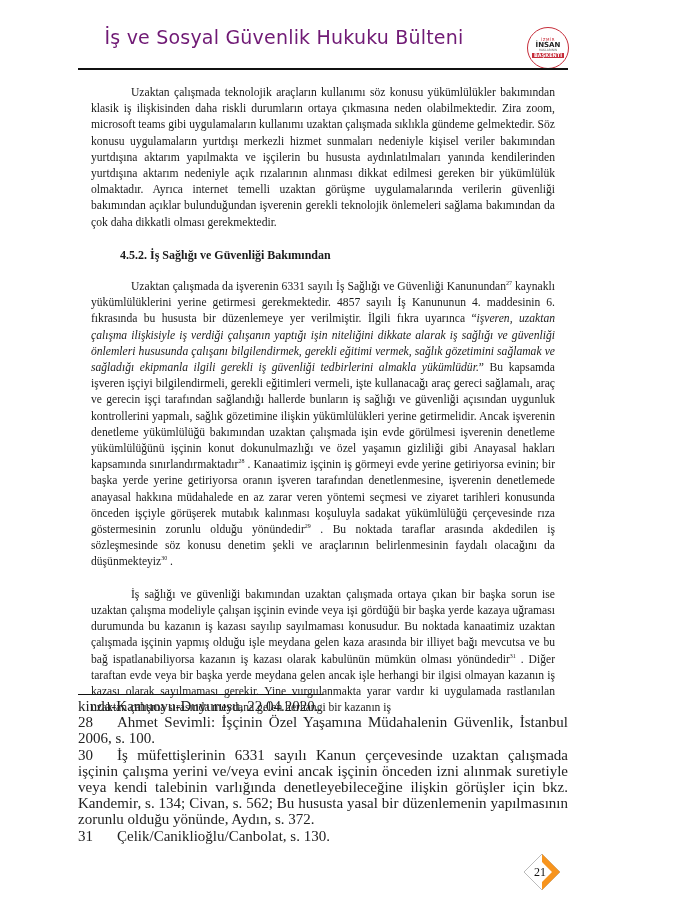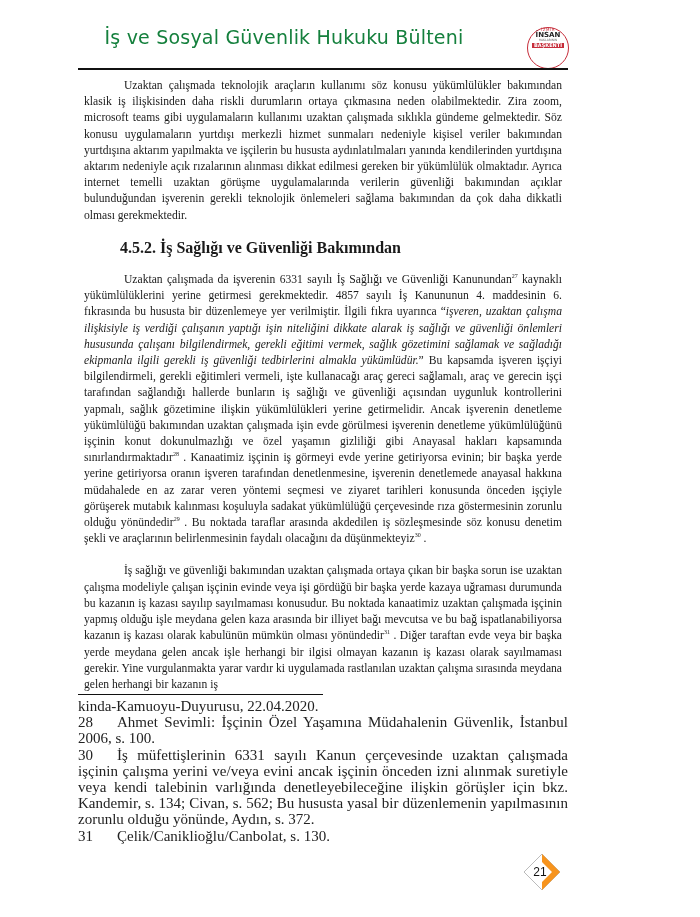--- a/index.html
+++ b/index.html
@@ -1,46 +1,46 @@
 <!DOCTYPE html>
 <html><head>
 <meta charset="utf-8">
 <style>
   html, body { margin: 0; padding: 0; background: #ffffff; }
   body { width: 700px; height: 917px; position: relative; overflow: hidden;
          font-family: "Liberation Serif", "DejaVu Serif", serif; color: #1a1a1a; }
   .header-title { position: absolute; left: 0; width: 568px; top: 26px; text-align: center;
          font-family: "DejaVu Sans", "Liberation Sans", sans-serif; font-size: 19px;
-         color: #15803d; letter-spacing: 0.2px; }
+         color: #701a75; letter-spacing: 0.2px; }
   .logo { position: absolute; left: 527px; top: 27px; width: 40px; height: 40px;
          border-radius: 50%; border: 1.5px solid #c62d3a; background: #fff;
-         display: flex; flex-direction: column; align-items: center; 
+         display: flex; flex-direction: column; align-items: center; justify-content: center;
          font-family: "DejaVu Sans", sans-serif; line-height: 1; }
   .logo .l1 { font-size: 4px; color: #c62d3a; letter-spacing: 0.5px; }
   .logo .l2 { font-size: 7px; font-weight: bold; color: #222; }
   .logo .l3 { font-size: 3px; color: #666; }
   .logo .l4 { font-size: 5px; font-weight: bold; color: #fff; background: #c62d3a; padding: 0 2px; margin-top: 1px; }
   .header-rule { position: absolute; left: 78px; width: 490px; top: 68px; height: 2px; background: #111; }
 
   .body { position: absolute; left: 78px; width: 490px; top: 72px; font-size: 11.6px; line-height: 16.2px; }
-  .body p { margin: 6px; text-align: justify; text-indent: 40px; }
+  .body p { margin: 13px; text-align: justify; text-indent: 40px; }
   .body p.gap { margin-top: 16px; }
-  .body h3 { margin: 16px 0 16px 42px; font-size: 16px; font-weight: bold; }
+  .body h3 { margin: 16px 0 16px 42px; font-size: 12px; font-weight: bold; }
   .body sup { font-size: 6px; line-height: 0; }
   .body i { }
 
   .fn-rule { position: absolute; left: 78px; top: 694px; width: 245px; height: 1px; background: #111; }
   .footnotes { position: absolute; left: 78px; width: 490px; top: 698px;
          font-family: Liberation Serif, serif; font-size: 15px; line-height: 16.2px; color: #222; }
   .fn { display: block; text-align: justify; }
   .fn .num { display: inline-block; width: 39px; }
 
   .page-badge { position: absolute; left: 522px; top: 852px; width: 40px; height: 40px; }
   .page-num { position: absolute; left: 527px; top: 865px; width: 26px; text-align: center;
-         font-family: Liberation Sans, sans-serif; font-size: 12px; color: #111; }
+         font-family: Liberation Serif, serif; font-size: 12px; color: #111; }
 </style>
 </head>
 <body>
 
 <div class="header-title">İş ve Sosyal Güvenlik Hukuku Bülteni</div>
 <div class="logo">
   <span class="l1">İZMİR</span>
   <span class="l2">İNSAN</span>
   <span class="l3">HAKLARININ</span>
   <span class="l4">BAŞKENTİ</span>

